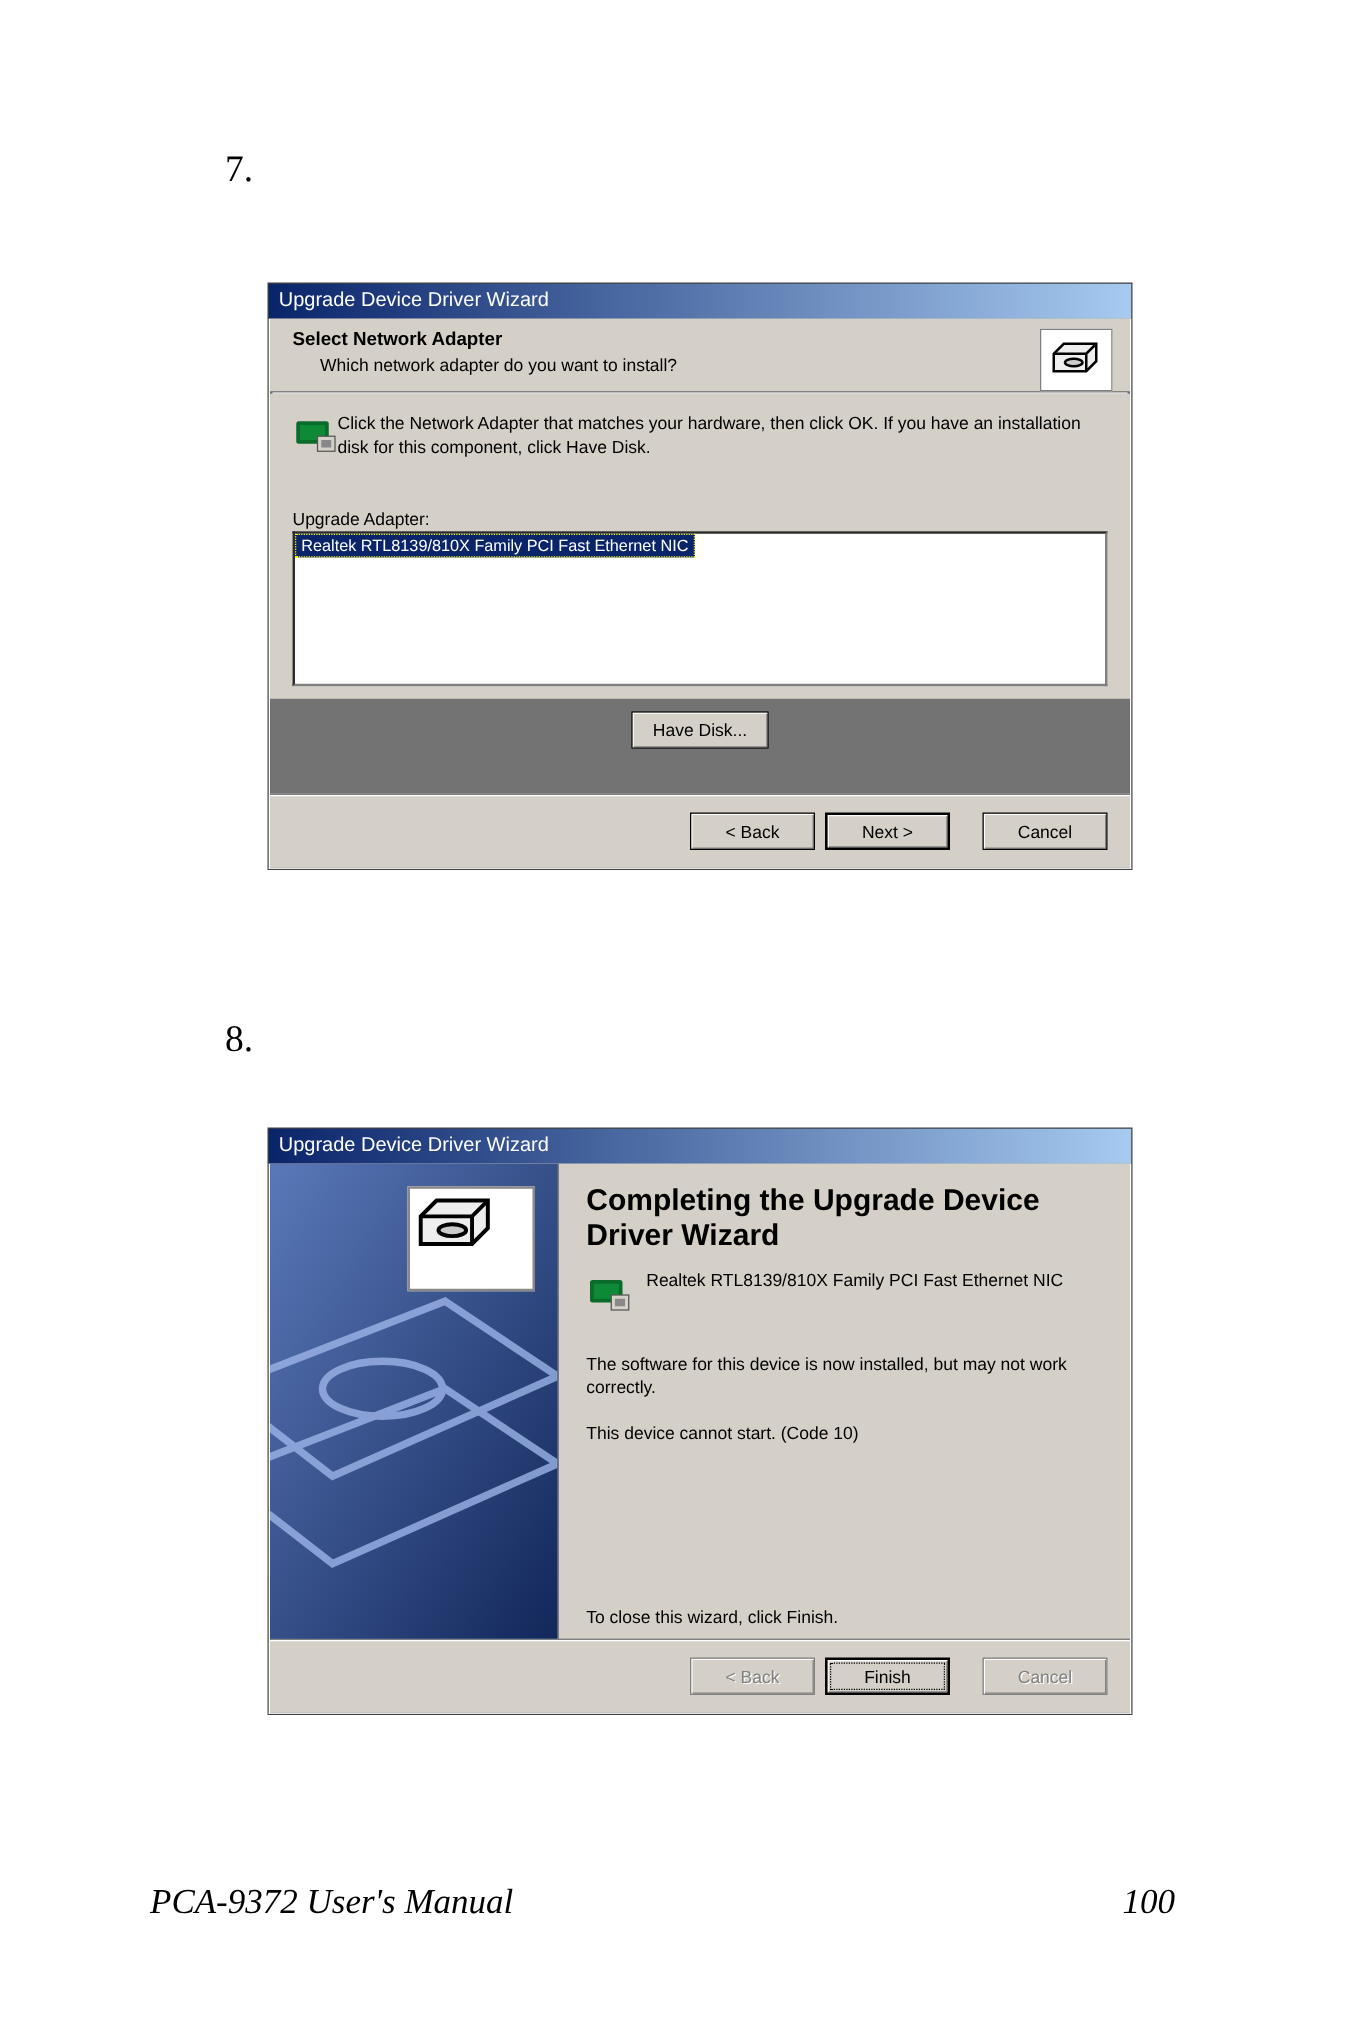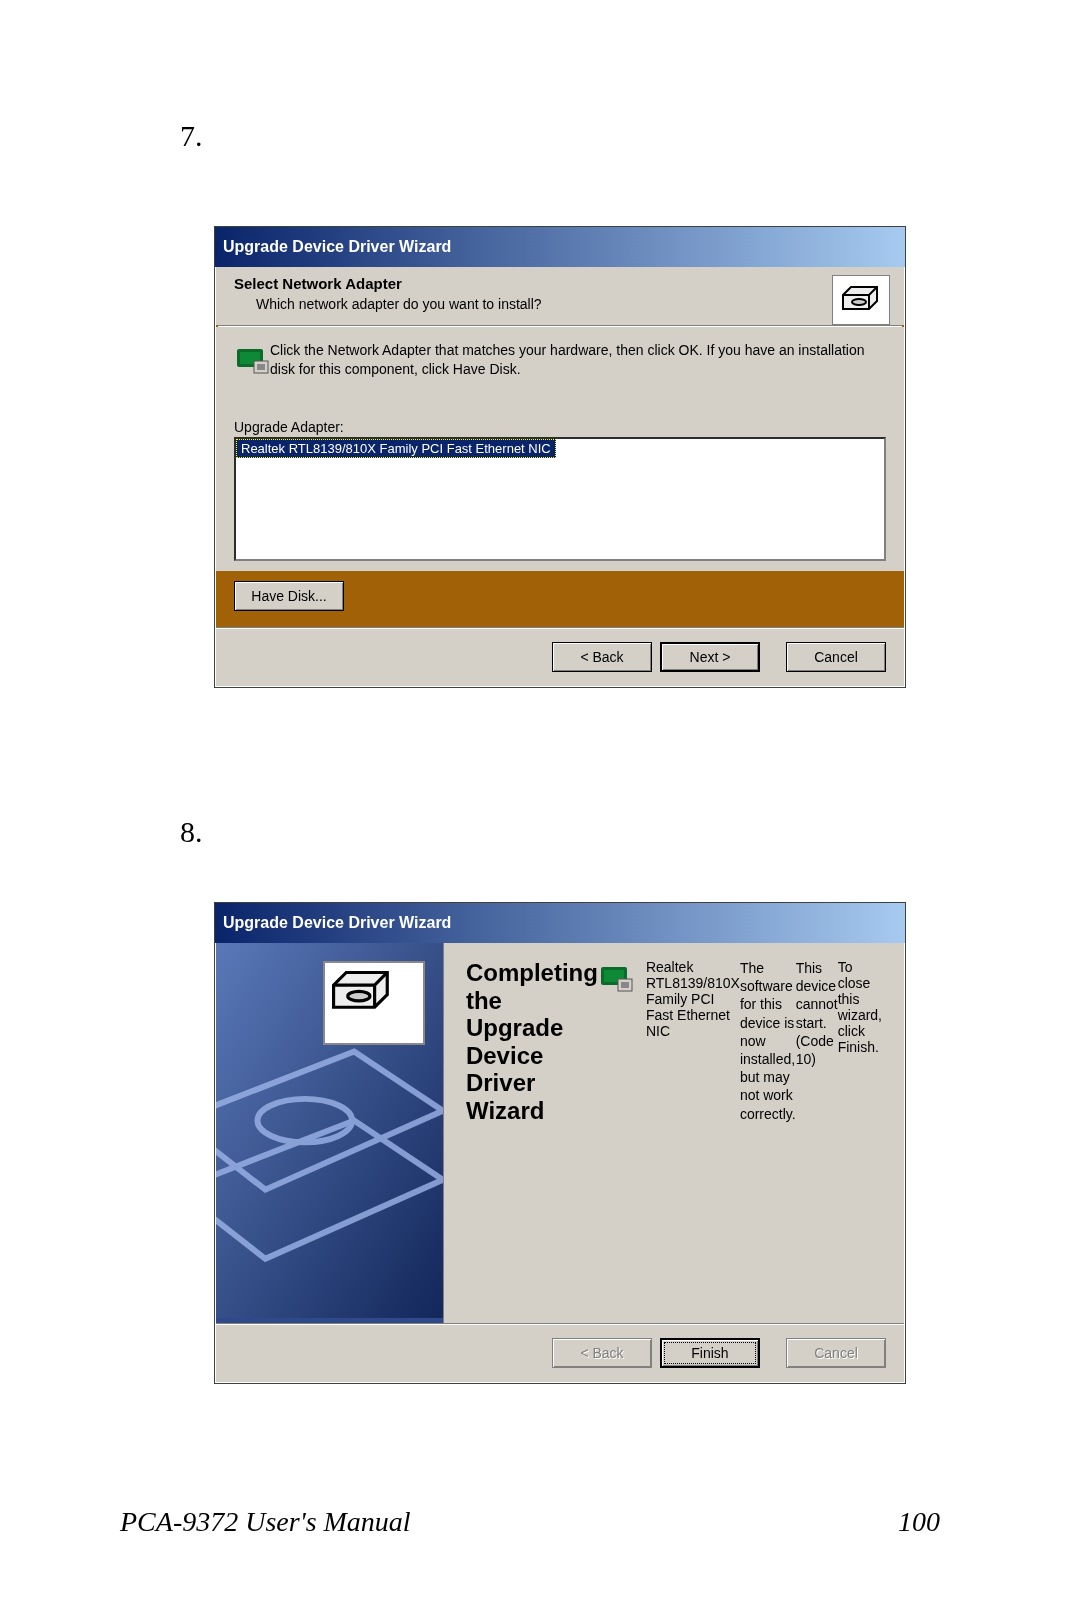--- a/index.html
+++ b/index.html
@@ -2,47 +2,47 @@
 <html><head>
 <meta charset="utf-8">
 <style>
   html,body{margin:0;padding:0;background:#fff;width:1080px;height:1618px;font-family:"Times New Roman",serif;color:#000}
   .page{position:relative;width:1080px;height:1618px}
   .step-num{position:absolute;font-family:"Times New Roman",serif;font-size:30px}
   .footer{position:absolute;left:120px;bottom:80px;width:820px;display:flex;justify-content:space-between;gap:260px;font-style:italic;font-size:28px;font-family:"Times New Roman",serif}
   .footer .pg{font-style:italic}
   
   .dlg{position:absolute;font-family:Tahoma,Arial,sans-serif;color:#000;box-shadow:0 0 0 1px #404040}
-  .titlebar{height:40px;background:linear-gradient(90deg,#0a246a 0%,#a6caf0 100%);color:#fff;font-weight:bold;font-size:16px;display:flex;align-items:center;padding:0 8px}
-  .dlg-body{background:#a16207;border:1px solid #fff;border-top:none}
+  .titlebar{height:28px;background:linear-gradient(90deg,#0a246a 0%,#a6caf0 100%);color:#fff;font-weight:normal;font-size:16px;display:flex;align-items:center;padding:0 8px}
+  .dlg-body{background:#737373;border:1px solid #fff;border-top:none}
   
   .d1{left:215px;top:227px;width:690px}
   .d1 .head-row{display:flex;justify-content:space-between;align-items:flex-start;padding:8px 14px 0 18px;background:#d4d0c8}
   .d1 .head-txt .t1{font-weight:bold;font-size:15px}
   .d1 .head-txt .t2{font-size:14px;margin:4px 0 10px 22px}
   .d1 .dev-icon{width:56px;height:48px;border:1px solid #808080;background:#fff;display:flex;align-items:center;justify-content:center}
   .d1 .sep{height:1px;background:#808080;margin:0 2px;border-bottom:1px solid #fff}
   .d1 .body-mid{padding:14px 18px 10px 18px;font-size:14px;background:#d4d0c8}
   .d1 .info-row{display:flex;gap:0;align-items:flex-start;margin-bottom:40px}
   .d1 .info-row .txt{line-height:1.35}
   .d1 .label{font-size:14px;margin-bottom:2px}
   .d1 .listbox{height:120px;border:2px inset #808080;background:#fff;font-size:13px;padding:0}
   .d1 .listitem{background:#0a246a;color:#fff;padding:1px 4px;display:inline-block;border:1px dotted #ff0}
-  .d1 .hd-row{display:flex;justify-content:flex-start;padding:10px 18px 16px 18px}
+  .d1 .hd-row{display:flex;justify-content:center;padding:10px 18px 36px 18px}
   .d1 .btn{width:110px;height:30px;font-size:14px;background:#d4d0c8;border:1px solid #000;box-shadow:inset 1px 1px 0 #fff,inset -1px -1px 0 #808080}
   .d1 .ftr{border-top:1px solid #808080;box-shadow:inset 0 1px 0 #fff;display:flex;justify-content:flex-end;gap:8px;padding:14px 18px;background:#d4d0c8}
   .d1 .ftr .btn{width:100px}
   .d1 .ftr .def{border:2px solid #000}
   
   .d2{left:215px;top:903px;width:690px}
   .d2 .body2{display:flex;background:#d4d0c8}
   .d2 .banner{width:230px;height:380px;background:#2e4a8a;position:relative;overflow:hidden;border-right:1px solid #808080}
   .d2 .banner svg{position:absolute;inset:0}
   .d2 .banner .dev{position:absolute;top:18px;right:18px;width:98px;height:80px;border:2px solid #888;background:#fff;display:flex;align-items:center;justify-content:center}
-  .d2 .right{flex:1;padding:16px 22px 10px 22px;font-size:14px;display:flex;flex-direction:row}
+  .d2 .right{flex:1;padding:16px 22px 10px 22px;font-size:14px;display:flex;flex-direction:column}
   .d2 .h1{font-family:Arial,sans-serif;font-size:24px;font-weight:bold;line-height:1.15;margin-bottom:14px}
   .d2 .prod{display:flex;gap:12px;align-items:flex-start;margin-bottom:30px}
   .d2 .para{margin-bottom:18px;line-height:1.3}
   .d2 .spacer{flex:1}
   .d2 .ftr2{border-top:1px solid #808080;box-shadow:inset 0 1px 0 #fff;display:flex;justify-content:flex-end;gap:8px;padding:14px 18px;background:#d4d0c8}
   .d2 .btn{width:100px;height:30px;font-size:14px;background:#d4d0c8;border:1px solid #000;box-shadow:inset 1px 1px 0 #fff,inset -1px -1px 0 #808080}
   .d2 .btn.dis{color:#808080;text-shadow:1px 1px 0 #fff;border:1px solid #808080}
   .d2 .btn.def{border:2px solid #000000;outline:1px dotted #000;outline-offset:-5px}
   
   .hw-mini{width:36px;height:36px;flex:none}

